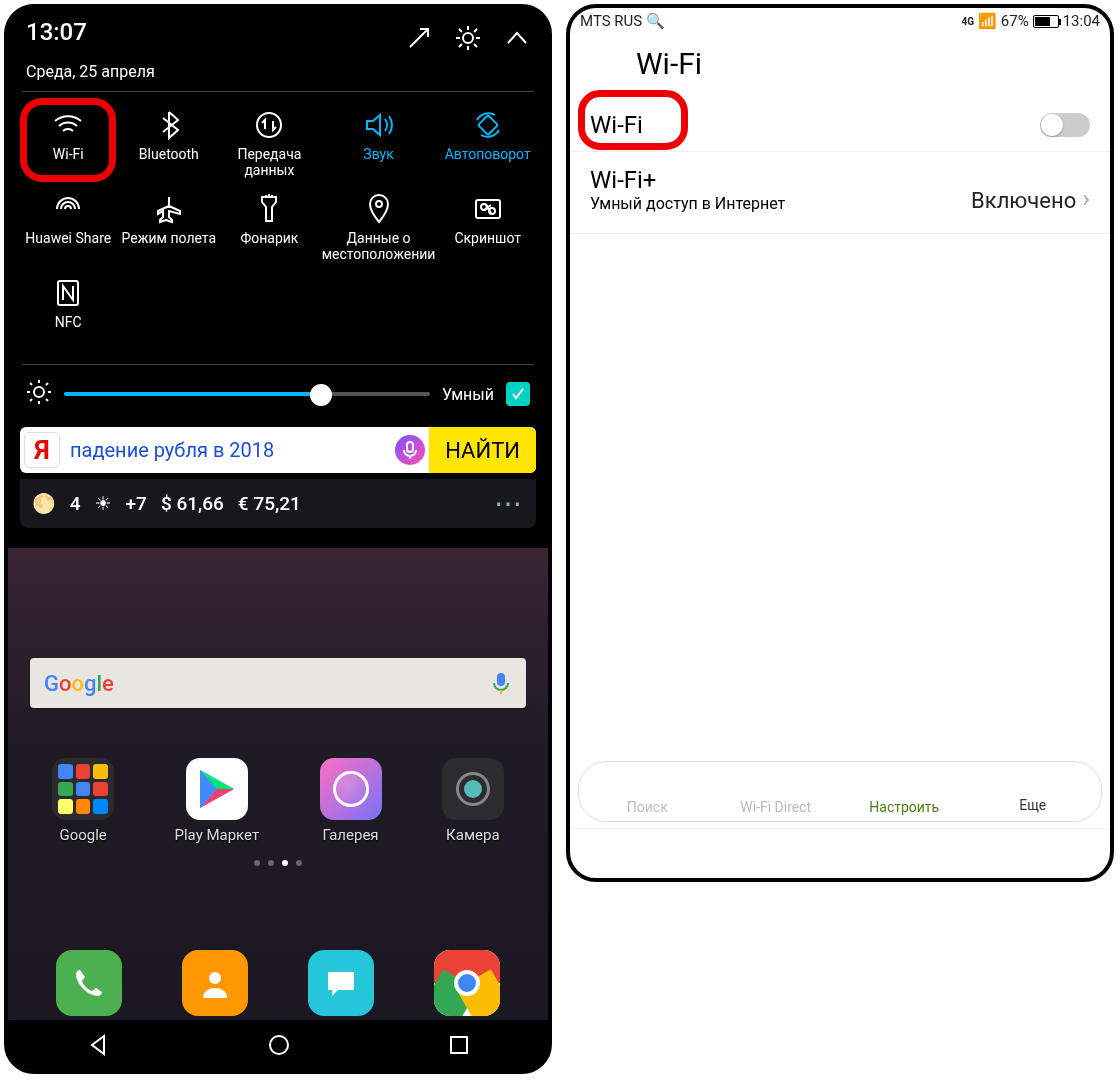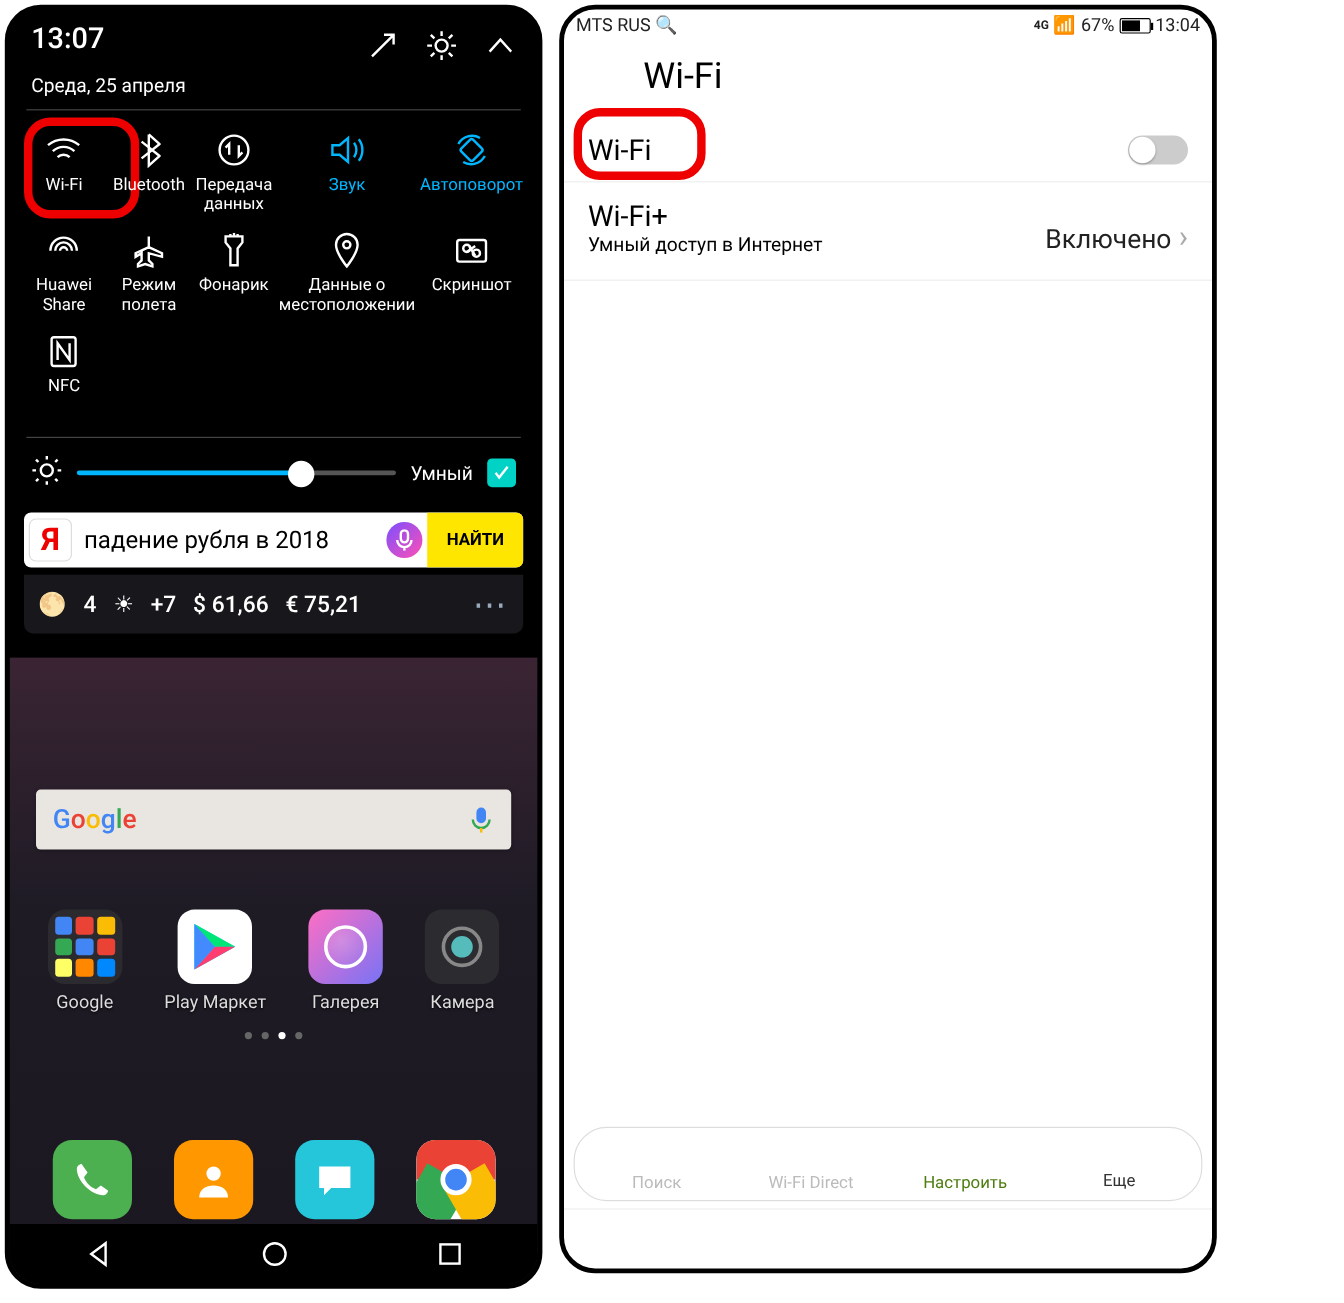--- a/index.html
+++ b/index.html
@@ -1,40 +1,40 @@
 <!DOCTYPE html>
 <html><head>
 <meta charset="utf-8">
 <style>
   * { box-sizing: border-box; margin: 0; padding: 0; font-family: -apple-system, Roboto, Arial, sans-serif; }
   body { display: flex; gap: 14px; background:#fff; padding:4px; }
   .phone { border: 4px solid #000; border-radius: 30px; overflow: hidden; position: relative; }
-  .phone-left { width: 448px; height: 1070px; background:#000; }
-  .phone-right { width: 548px; height: 1057px; background:#fff; display:flex; flex-direction:column;}
+  .phone-left { width: 548px; height: 1070px; background:#000; }
+  .phone-right { width: 548px; height: 878px; background:#fff; display:flex; flex-direction:column;}
   
   .status-left { color:#fff; padding:10px 18px 4px 18px; display:flex; justify-content:space-between; align-items:flex-start;}
   .status-left .time { font-size:24px; font-weight:500;}
   .status-left .date { font-size:16px; margin-top:16px;}
   .status-actions { display:flex; gap:22px; align-items:center; padding-top:6px;}
   .hr1 { border:none; border-top:1px solid #444; margin:6px 14px;}
   .tiles { display:grid; grid-template-columns:repeat(5,1fr); gap:2px 0; padding:4px 10px 6px 10px;}
   .tile { display:flex; flex-direction:column; align-items:center; justify-content:flex-start; color:#fff; font-size:14px; padding:6px 2px; text-align:center; min-height:82px; position:relative;}
   .tile .ic { height:34px; display:flex; align-items:center; justify-content:center; margin-bottom:4px;}
   .tile.active { color:#00b7ff;}
   .tile.active svg { stroke:#00b7ff; fill:none;}
   .red-ring { position:absolute; border:7px solid #e00; border-radius:22px; width:96px; height:84px; top:-4px; left:2px; pointer-events:none;}
   .brightness { display:flex; align-items:center; padding:8px 18px; gap:12px; color:#fff;}
   .slider-track { flex:1; height:4px; background:linear-gradient(to right,#00b7ff 70%,#555 70%); border-radius:2px; position:relative;}
   .slider-thumb { position:absolute; top:-8px; left:70%; width:22px; height:22px; background:#fff; border-radius:50%; margin-left:-10px;}
   .check { width:24px; height:24px; background:#00d3c6; border-radius:4px; display:flex; align-items:center; justify-content:center;}
   .searchbar { margin:10px 12px 6px 12px; background:#fff; border-radius:6px; display:flex; align-items:center; height:46px; overflow:hidden;}
   .ya-logo { width:36px; height:36px; background:#fff; border-radius:6px; margin-left:4px; display:flex; align-items:center; justify-content:center; color:#e00; font-weight:bold; font-size:26px; border:1px solid #ddd;}
-  .search-text { flex:1; color:#000000; font-size:20px; padding-left:10px;}
+  .search-text { flex:1; color:#1d4ed8; font-size:20px; padding-left:10px;}
   .mic { width:30px; height:30px; border-radius:50%; background:linear-gradient(135deg,#7b4fff,#ff4fb6); display:flex; align-items:center; justify-content:center; margin-right:4px;}
-  .find-btn { background:#ffe600; height:100%; padding:0 16px; display:flex; align-items:center; font-weight:bold; font-size:14px;}
+  .find-btn { background:#ffe600; height:100%; padding:0 16px; display:flex; align-items:center; font-weight:normal; font-size:22px;}
   .weather { margin:0 12px; background:rgba(30,30,35,.8); border-radius:0 0 8px 8px; color:#fff; display:flex; align-items:center; padding:8px 12px; gap:14px; font-size:19px; font-weight:500;}
   .dots3 { color:#9ab; font-size:28px; margin-left:auto; letter-spacing:2px;}
   .home-bg { position:absolute; bottom:0; left:0; right:0; top:540px; background:linear-gradient(180deg,#3a2433,#1e1b25 40%,#1a1720); }
   .g-search { margin:110px 22px 0 22px; background:#e9e6e1; border-radius:4px; height:50px; display:flex; align-items:center; padding:0 14px; box-shadow:0 1px 3px rgba(0,0,0,.3);}
   .g-icons { margin-left:auto; display:flex; gap:18px;}
   .app-row { display:flex; justify-content:space-around; margin:50px 14px 0 14px;}
   .app { display:flex; flex-direction:column; align-items:center; gap:6px; color:#ddd; font-size:15px; text-shadow:0 1px 2px #000;}
   .app .aicon { width:62px; height:62px; border-radius:14px; display:flex; align-items:center; justify-content:center;}
   .dock { position:absolute; bottom:54px; left:0; right:0; display:flex; justify-content:space-around; padding:0 18px;}
   .dock .aicon { width:66px; height:66px; border-radius:16px;}

